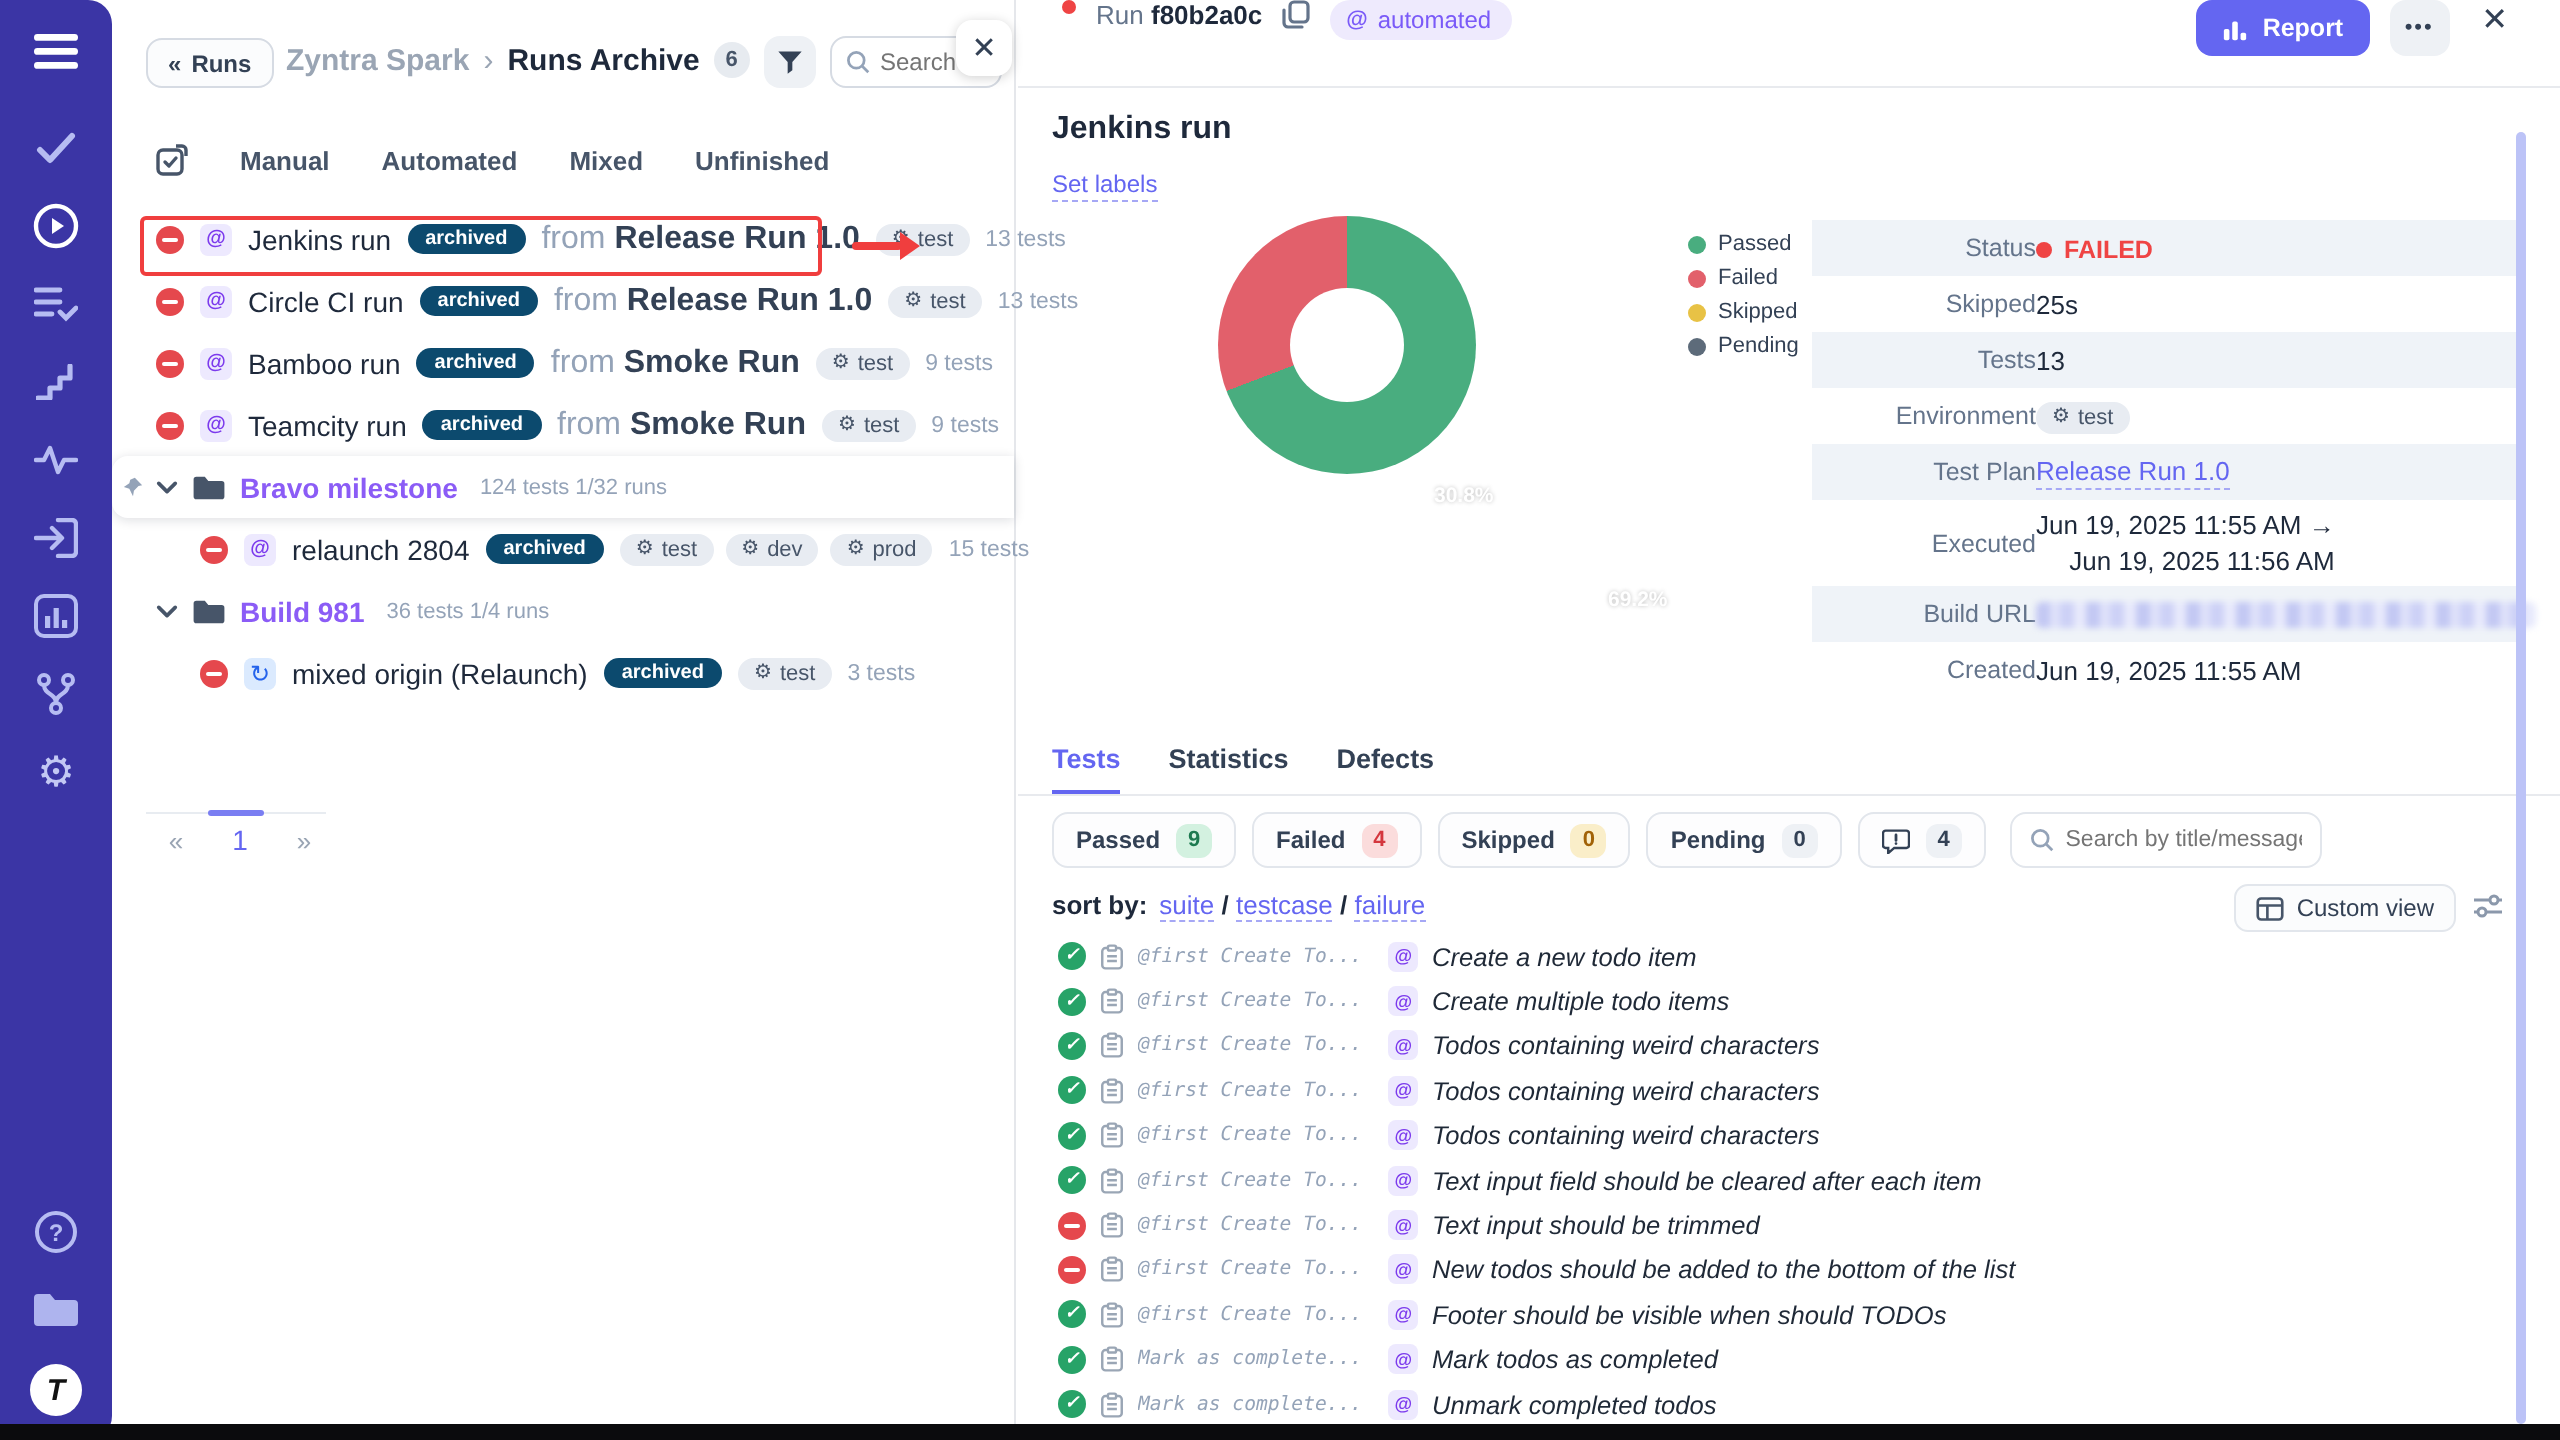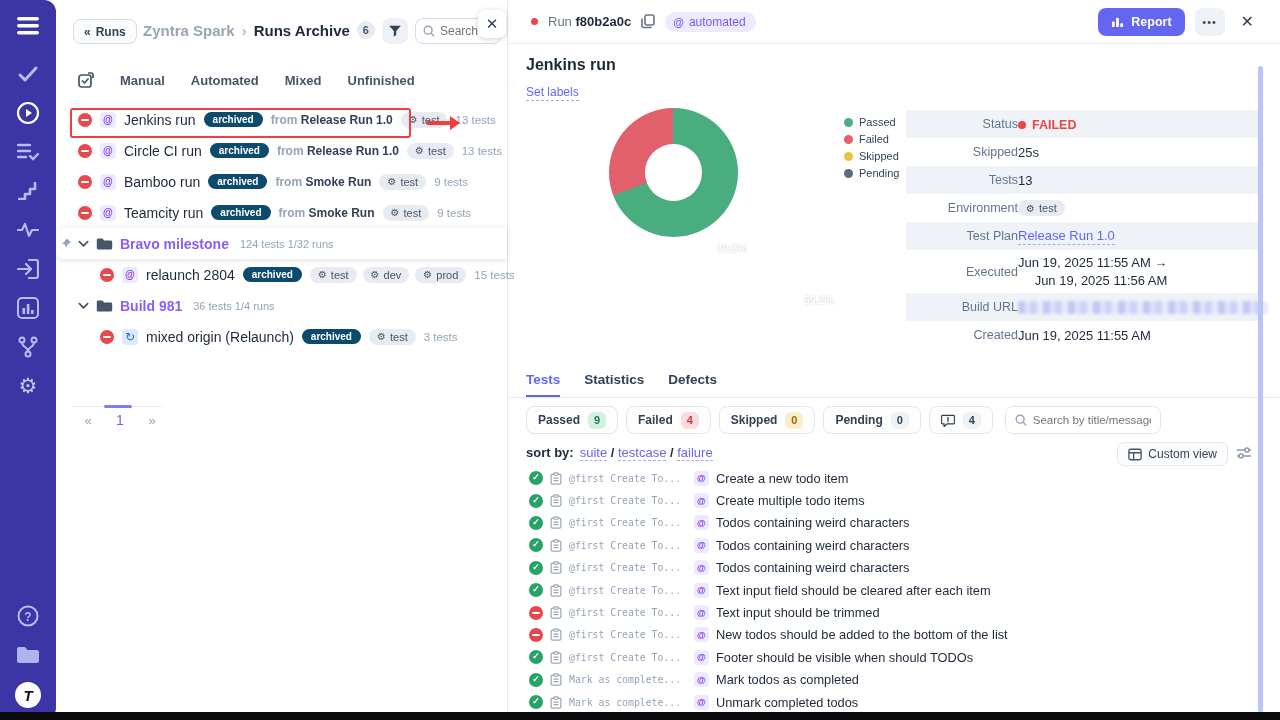--- a/index.html
+++ b/index.html
@@ -44,21 +44,21 @@
   .run-row.indent { padding-left:44px; }
   .st-dot { width:14px; height:14px; border-radius:50%; background:#e5484d; position:relative; flex:none; }
   .st-dot::after { content:""; position:absolute; left:3px; top:6px; width:8px; height:2px; background:#fff; border-radius:1px; }
   .auto-chip { width:16px; height:16px; border-radius:4px; background:#ede9fe; color:#7c3aed; font-size:10px;
                font-weight:bold; display:flex; align-items:center; justify-content:center; flex:none; }
   .mixed-chip { width:16px; height:16px; border-radius:4px; background:#dbeafe; color:#2563eb; font-size:12px;
                 display:flex; align-items:center; justify-content:center; flex:none; font-family:"DejaVu Sans",sans-serif; }
   .run-name { color:#1e293b; font-weight:500; white-space:nowrap; }
   .badge-archived { background:#0c4a6e; color:#fff; font-size:10px; font-weight:bold; padding:2px 9px;
                     border-radius:999px; white-space:nowrap; }
-  .from-wrap { font-size:12px; color:#94a3b8; white-space:nowrap;font-weight:bold; }
+  .from-wrap { font-size:16px; color:#94a3b8; white-space:nowrap; }
   .from-wrap b { color:#334155; }
   .env-badge { background:#e8ecf2; border-radius:999px; padding:2px 8px; font-size:11px; color:#475569;
                display:inline-flex; align-items:center; gap:4px; white-space:nowrap; }
   .env-badge .gear { font-family:"DejaVu Sans",sans-serif; font-size:10px; }
   .tests-count { font-size:11.5px; color:#94a3b8; white-space:nowrap; }
   .folder-row { gap:7px; }
   .folder-row.pinned { background:#fff; box-shadow:0 1px 6px rgba(15,23,42,.14); border-radius:8px 0 0 8px; }
   .folder-name { font-weight:bold; color:#8b5cf6; }
   .folder-stats { font-size:11px; color:#94a3b8; margin-left:4px; }
   .pin-ic { position:absolute; left:5px; margin-top:-1px; }
@@ -70,21 +70,21 @@
                        border-top:7px solid transparent; border-bottom:7px solid transparent; }
   .pag-line { position:absolute; left:17px; top:406px; width:90px; height:1px; background:#e8ecf1; }
   .pag-active { position:absolute; left:48px; top:405px; width:28px; height:3px; background:#7a7ef2; border-radius:2px; }
   .pagination { position:absolute; left:24px; top:412px; display:flex; align-items:center; gap:16px; }
   .pagination .pg { font-size:13px; color:#9aa5b4; cursor:pointer; width:16px; text-align:center; }
   .pagination .pg.cur { color:#6466f1; font-size:14px; font-weight:500; }
 
   
   .detail-panel { position:absolute; left:509px; top:0; width:771px; height:720px; background:#fff; }
   .dhead { position:absolute; left:0; top:0; width:100%; height:44px; border-bottom:1px solid #e8eaee;
-           display:flex; align-items:center; padding:0 26px 0 22px; gap:10px; }
+           display:flex; align-items:flex-start; padding:0 26px 0 22px; gap:10px; }
   .dh-dot { width:7px; height:7px; border-radius:50%; background:#ef4444; flex:none; }
   .dh-run { font-size:13px; color:#64748b; }
   .dh-run b { color:#1e293b; }
   .dh-badge { background:#eeeafd; color:#7a5af8; font-size:12px; font-weight:500; border-radius:999px;
               padding:3px 10px 3px 8px; display:inline-flex; align-items:center; gap:5px; }
   .dh-badge .at { font-size:11px; font-weight:bold; }
   .dh-spacer { flex:1; }
   .report-btn { background:#6466f1; color:#fff; border:none; border-radius:8px; height:28px; padding:0 13px;
                 font-size:12.5px; font-weight:bold; display:inline-flex; align-items:center; gap:7px; cursor:pointer; }
   .more-btn { background:#eef1f5; border:none; border-radius:8px; height:28px; width:30px; font-size:11px;
@@ -136,21 +136,21 @@
 
   .sort-row { position:absolute; left:17px; top:445px; font-size:13px; color:#1e293b; font-weight:bold;
               display:flex; gap:6px; align-items:center; }
   .sort-link { color:#6466f1; font-weight:normal; border-bottom:1px dashed #a6a8f5; cursor:pointer; }
   .sort-sep { color:#1e293b; }
   .cview { position:absolute; right:52px; top:442px; height:24px; border:1px solid #e2e6ec; background:#fbfcfd;
            border-radius:7px; padding:0 10px; display:inline-flex; align-items:center; gap:6px; font-size:12px;
            color:#334155; cursor:pointer; }
   .sliders-btn { position:absolute; right:28px; top:446px; cursor:pointer; }
 
-  .tlist { position:absolute; left:0; top:467px; width:100%; }
+  .tlist { position:absolute; left:0; top:467px; width:100%;font-style:italic; }
   .trow { height:22.4px; display:flex; align-items:center; gap:7px; padding-left:20px; }
   .tst { width:14px; height:14px; border-radius:50%; flex:none; position:relative; }
   .tst.passed { background:#27a368; }
   .tst.passed::after { content:"✓"; position:absolute; color:#fff; font-size:9px; font-weight:bold; left:3.2px; top:1px; }
   .tst.failed { background:#e5484d; }
   .tst.failed::after { content:""; position:absolute; left:3px; top:6px; width:8px; height:2px; background:#fff; border-radius:1px; }
   .suite { font-family:"DejaVu Sans Mono", monospace; font-size:9.8px; color:#94a3b8; width:112px;
            overflow:hidden; white-space:nowrap; flex:none; }
   .t-auto { width:15px; height:15px; border-radius:4px; background:#ede9fe; color:#7c3aed; font-size:9px;
             font-weight:bold; display:flex; align-items:center; justify-content:center; flex:none; margin-left:6px; }

